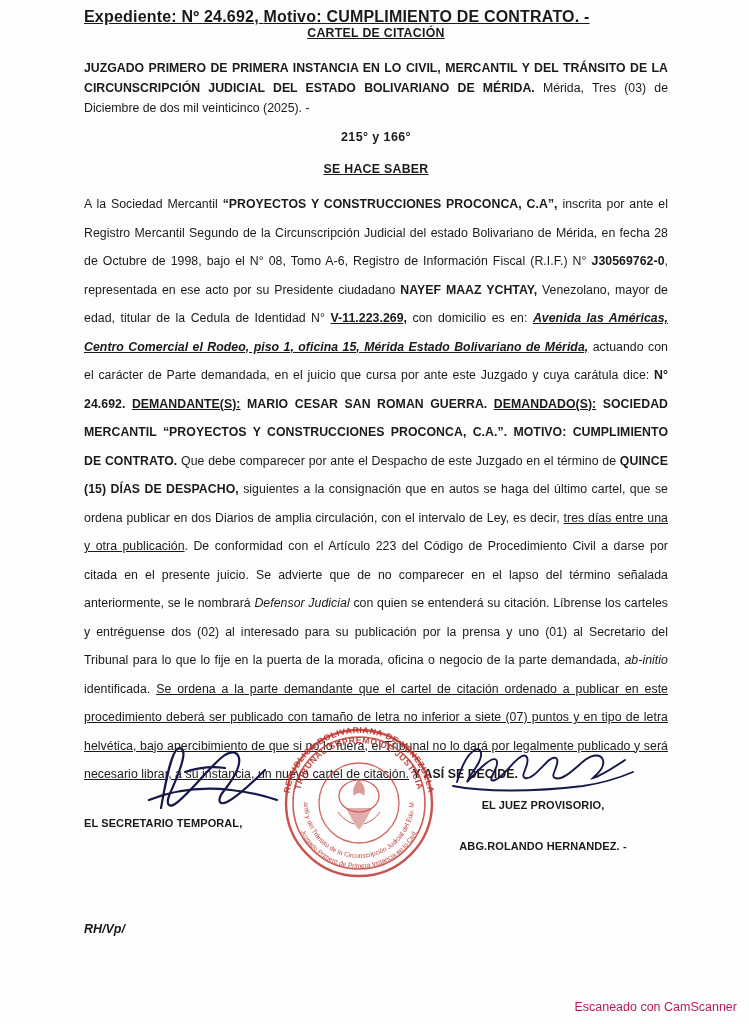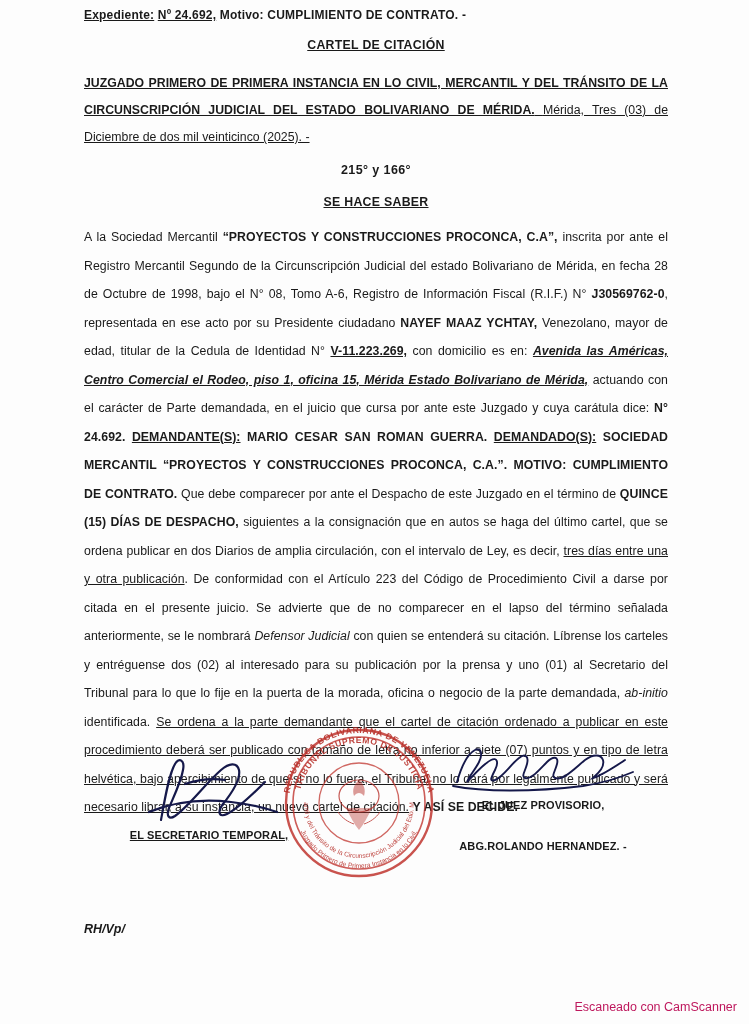--- a/index.html
+++ b/index.html
@@ -25,41 +25,40 @@
     left: 84px;
     top: 8px;
     width: 584px;
   }
   .b { font-weight: bold; }
   .u { text-decoration: underline; }
   .i { font-style: italic; }
 
   .expediente {
     font-weight: bold;
-    font-size: 12px;
+    font-size: 16px;
     letter-spacing: 0.2px;
-    margin-bottom: 16px;
+    text-decoration: underline;
   }
   .expediente .u { text-decoration: underline; }
 
   .title-cartel {
     text-align: center;
     font-weight: bold;
     font-size: 12.3px;
     text-decoration: underline;
     letter-spacing: 0.3px;
     margin-bottom: 18px;
   }
 
   .court-block {
     text-align: justify;
     font-size: 12.3px;
-    line-height: 27px;
+    line-height: 20px;
     margin-bottom: 6px;
-    text-decoration: underline;
   }
 
   .years {
     text-align: center;
     font-weight: bold;
     font-size: 12.5px;
     margin: 12px 0 18px 0;
     letter-spacing: 0.4px;
   }
 
@@ -83,24 +82,22 @@
   .sig-area {
     position: absolute;
     left: 84px;
     top: 742px;
     width: 584px;
     height: 200px;
   }
   .sig-left {
     position: absolute;
     left: 0;
-    top: 12px;
+    top: 0;
     width: 250px;
-    text-align: center;
-    text-decoration: underline;
   }
   .sig-right {
     position: absolute;
     right: 0;
     top: 0;
     width: 250px;
     text-align: center;
   }
   .sig-caption {
     font-weight: bold;

